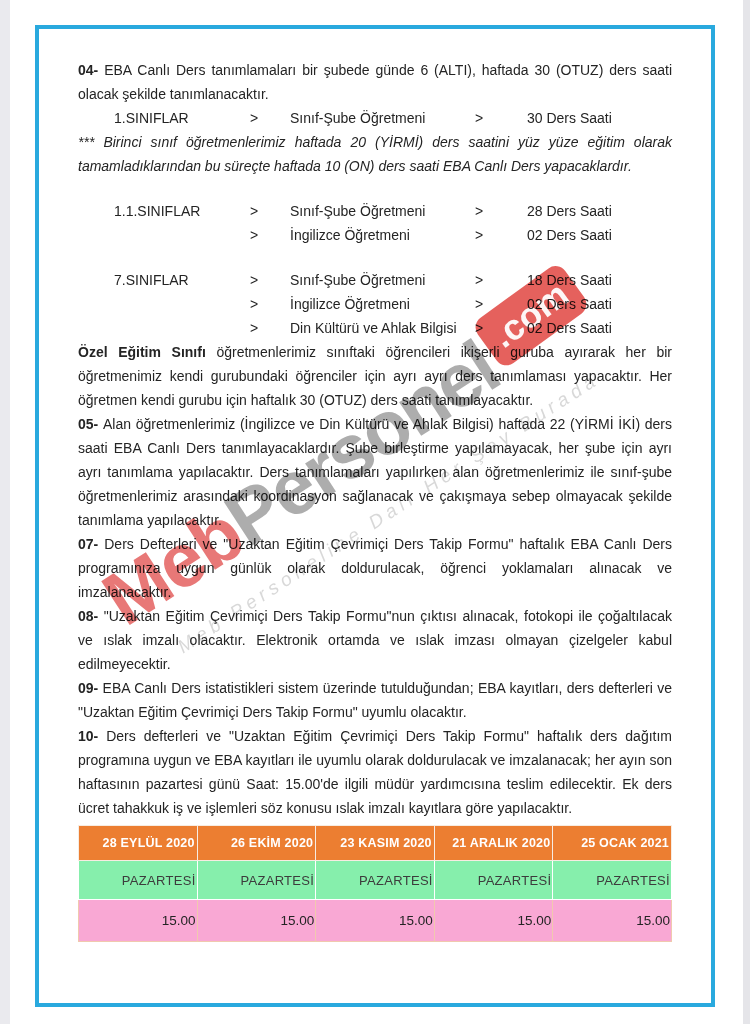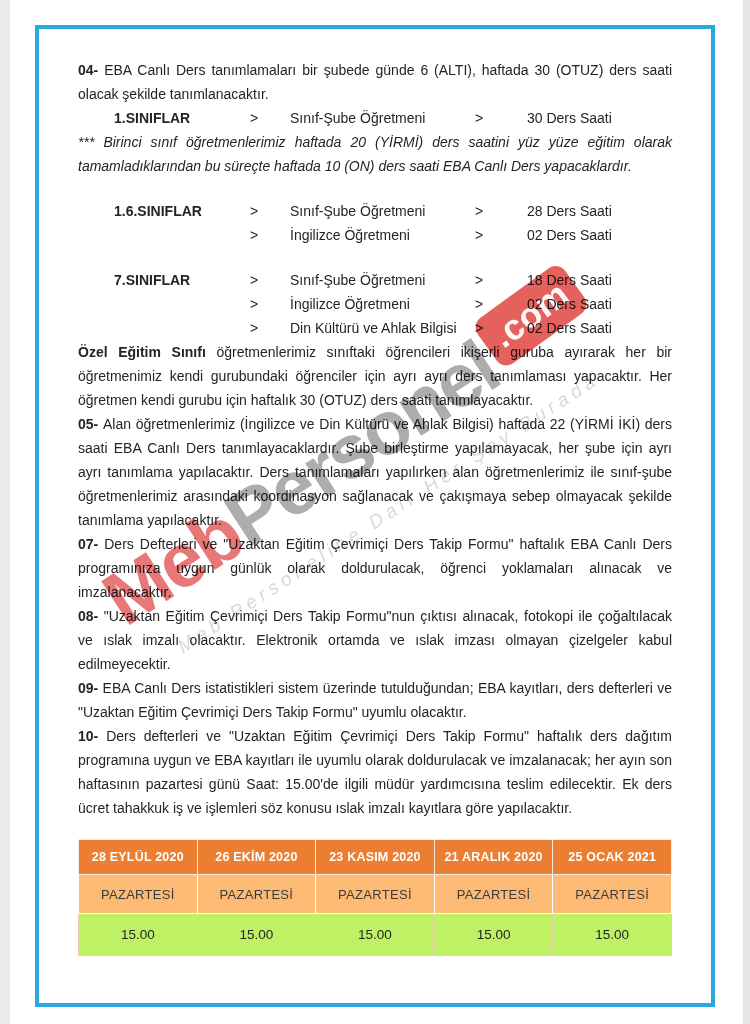--- a/index.html
+++ b/index.html
@@ -21,37 +21,37 @@
     color:#242424;font-size:14px;line-height:24px;
   }
   p.para{margin:0;text-align:justify;}
   .b{font-weight:bold;}
   .i{font-style:italic;}
   .gap{height:21px;}
   .srow{
     display:grid;grid-template-columns:136px 40px 185px 52px auto;
     padding-left:36px;line-height:24px;
   }
-  .srow .lbl{font-weight:bold;}
+  .srow .lbl{font-weight:normal;}
   .srow .arr{color:#242424;}
 
   table.sched{
-    width:100%;border-collapse:collapse;margin-top:15px;text-align:center;
+    width:100%;border-collapse:collapse;margin-top:1px;text-align:right;
     table-layout:fixed;
   }
   table.sched th{
     background:#EC7E31;color:#ffffff;font-size:12.5px;font-weight:bold;
     height:34px;border:1px solid #f7ece2;letter-spacing:.2px;padding:0 2px;
   }
   table.sched tr.day td{
-    background:#fdba74;color:#3c3c3c;font-size:13px;height:36px;
+    background:#86efac;color:#3c3c3c;font-size:13px;height:36px;
     border:1px solid #ffffff;letter-spacing:.3px;
   }
   table.sched tr.time td{
-    background:#bef264;color:#242424;font-size:13.5px;height:39px;
+    background:#f9a8d4;color:#242424;font-size:13.5px;height:39px;
     border:1px solid #F0C9AE;
   }
 
   .wm{
     position:absolute;left:88px;top:570px;transform:rotate(-33deg);
     transform-origin:0 0;pointer-events:none;white-space:nowrap;
     mix-blend-mode:multiply;z-index:5;
   }
   .wm-logo{font-weight:bold;font-size:76px;line-height:1;letter-spacing:-2px;}
   .wm-meb{color:rgba(223,68,66,0.72);}
@@ -79,21 +79,21 @@
     <div class="srow">
       <span class="lbl">1.SINIFLAR</span>
       <span class="arr">&gt;</span>
       <span class="subj">Sınıf-Şube Öğretmeni</span>
       <span class="arr">&gt;</span>
       <span class="hrs">30 Ders Saati</span>
     </div>
     <p class="para"><span class="i">*** Birinci sınıf öğretmenlerimiz haftada 20 (YİRMİ) ders saatini yüz yüze eğitim olarak tamamladıklarından bu süreçte haftada 10 (ON) ders saati EBA Canlı Ders yapacaklardır.</span></p>
     <div class="gap"></div>
     <div class="srow">
-      <span class="lbl">1.6.SINIFLAR</span>
+      <span class="lbl">1.1.SINIFLAR</span>
       <span class="arr">&gt;</span>
       <span class="subj">Sınıf-Şube Öğretmeni</span>
       <span class="arr">&gt;</span>
       <span class="hrs">28 Ders Saati</span>
     </div>
     <div class="srow">
       <span class="lbl"></span>
       <span class="arr">&gt;</span>
       <span class="subj">İngilizce Öğretmeni</span>
       <span class="arr">&gt;</span>

